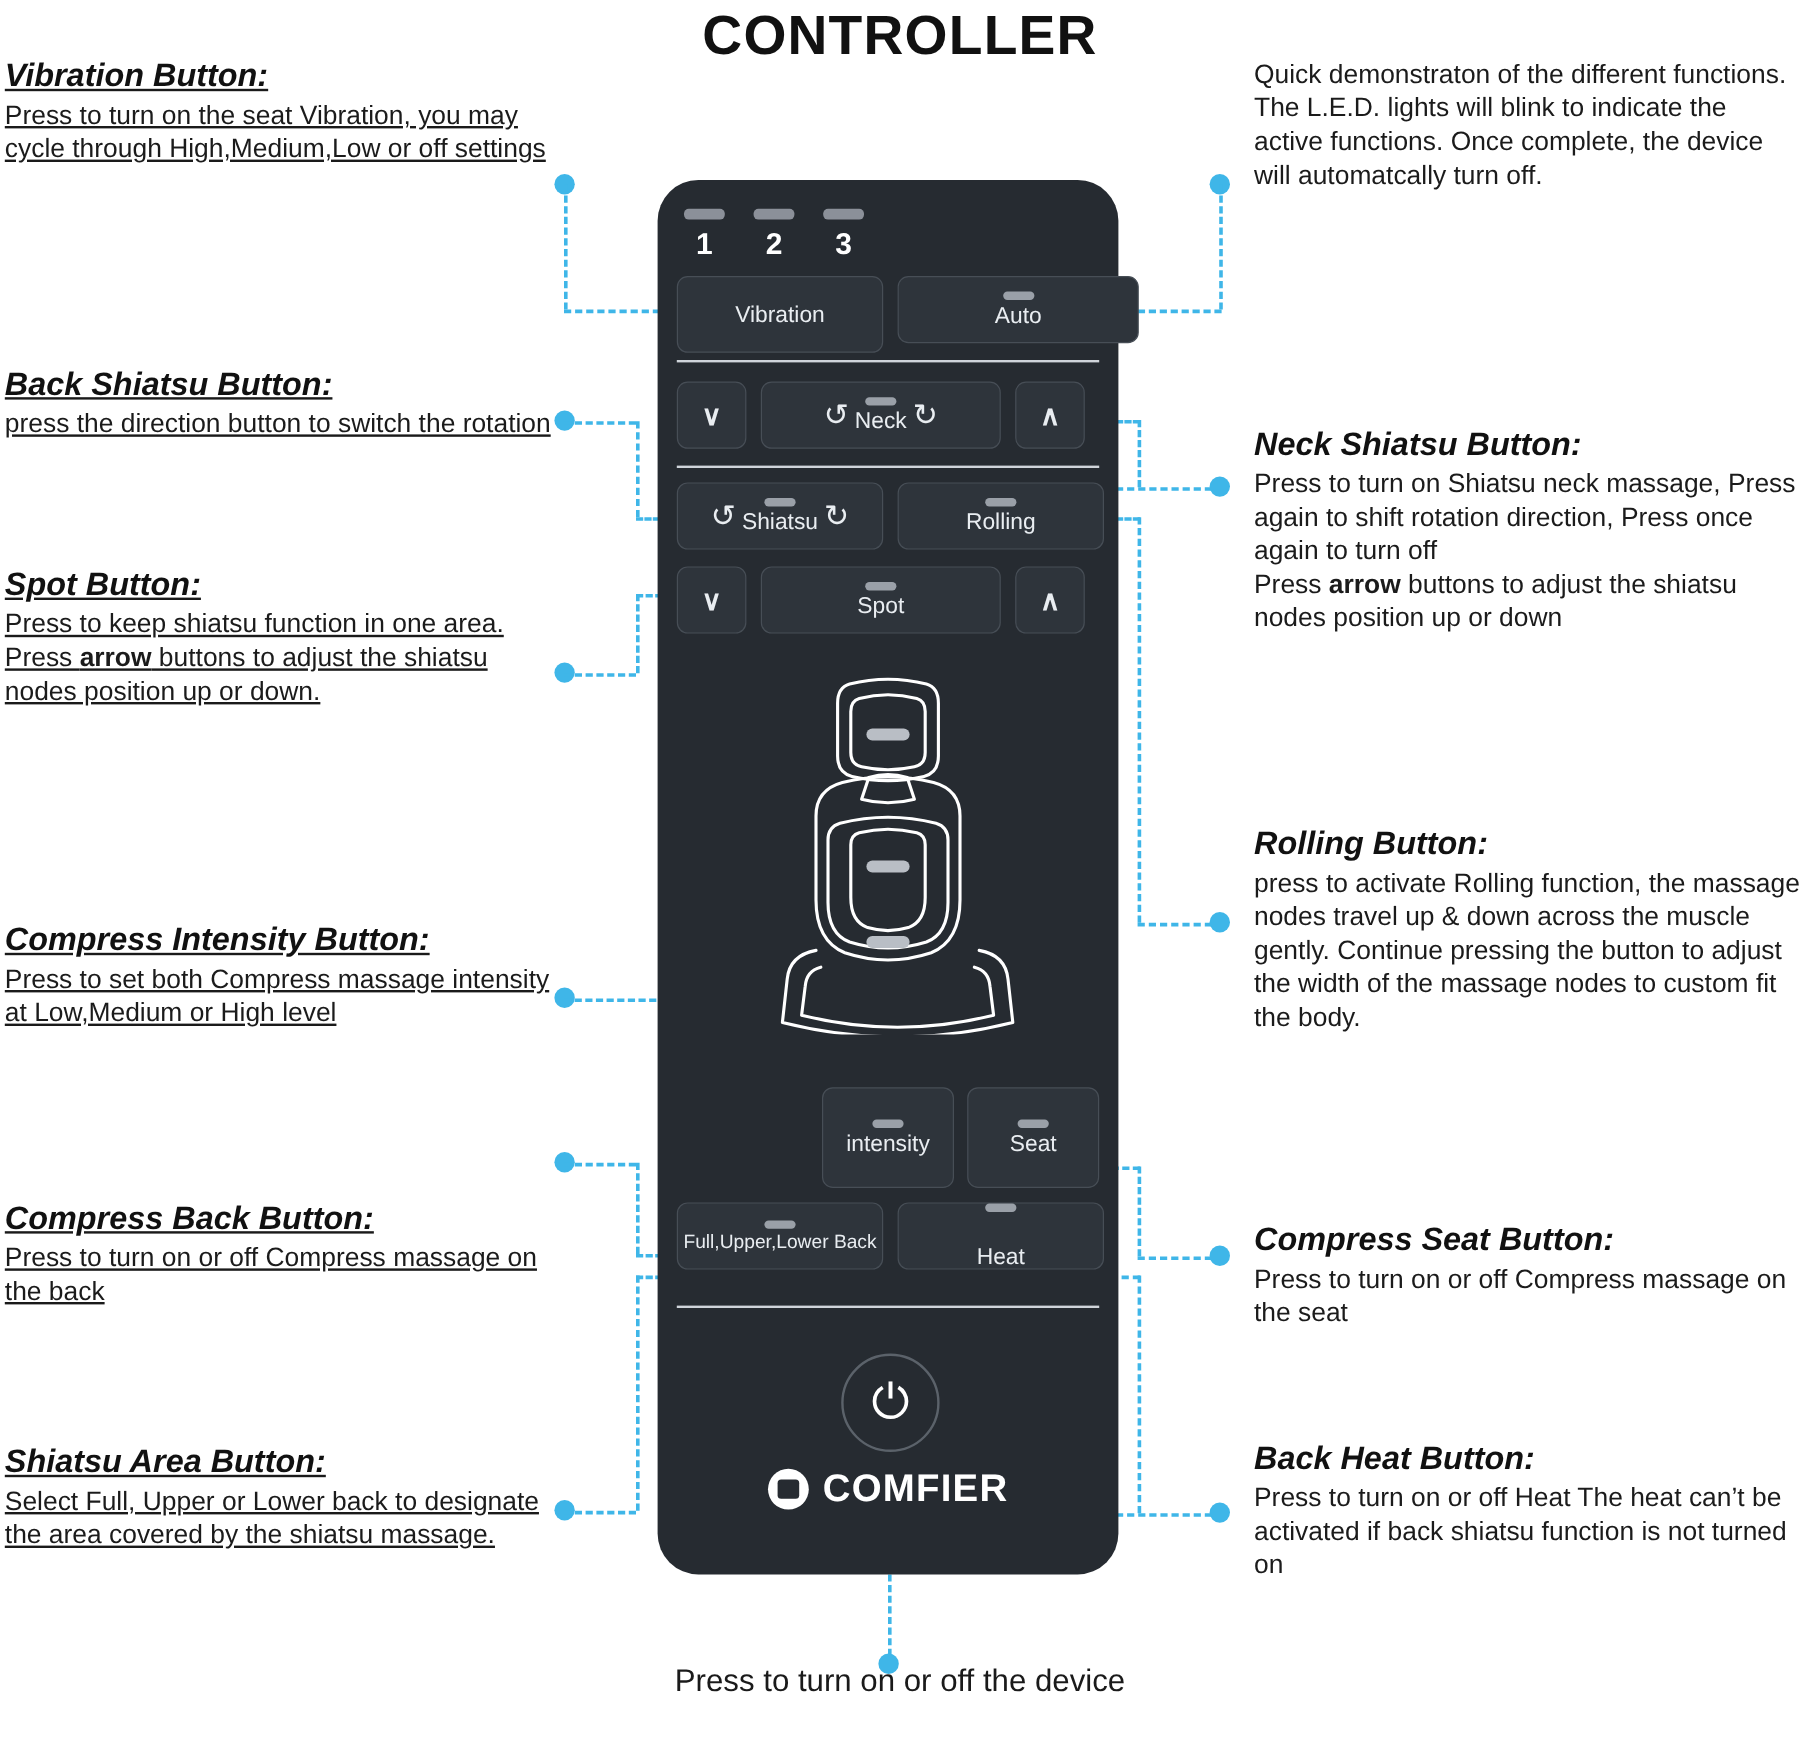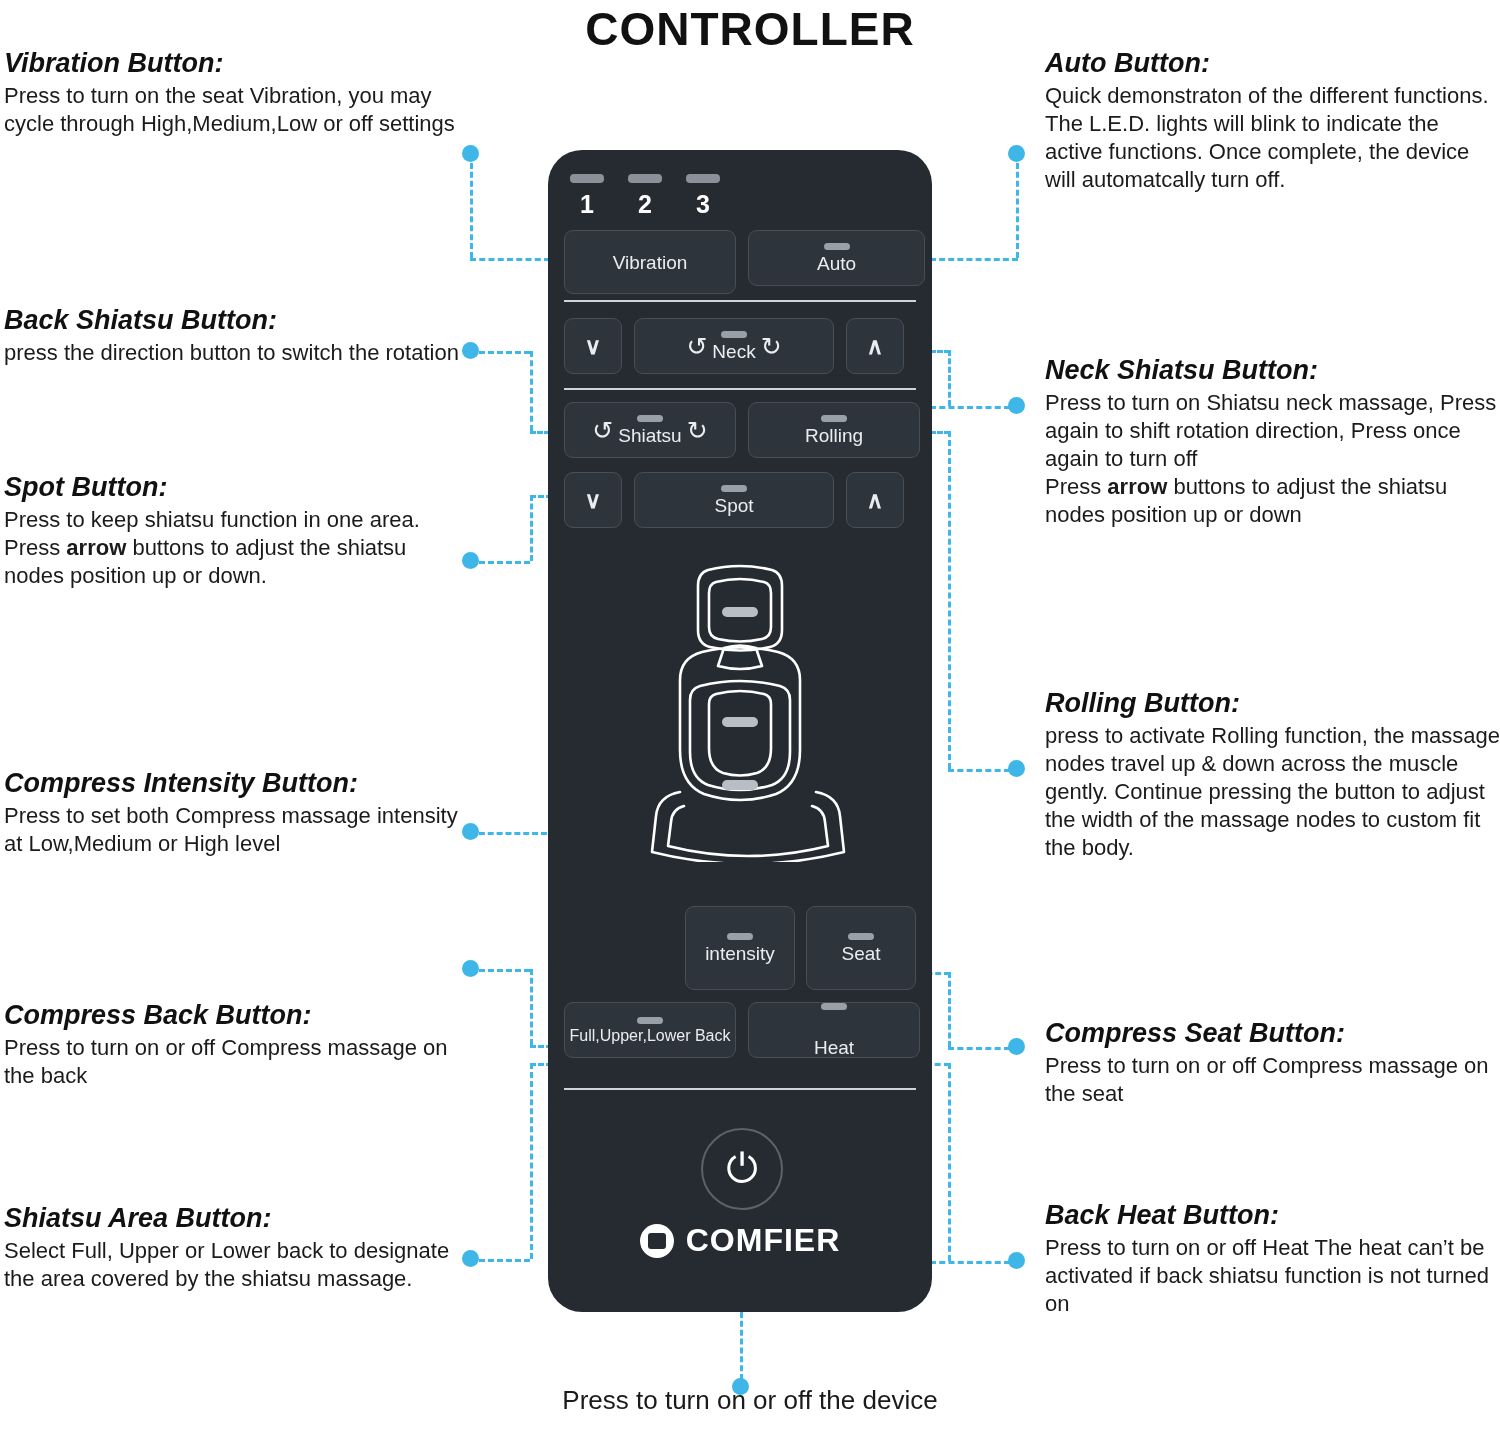--- a/index.html
+++ b/index.html
@@ -25,21 +25,21 @@
     font-weight: bold;
     letter-spacing: 1px;
     color: #111;
   }
 
   
   .ann {
     position: absolute;
     width: 455px;
   }
-  .ann.left { left: 4px; text-align: left; }
+  .ann.left { left: 4px; text-align: left; text-decoration: underline; }
   .ann.right { left: 1045px; text-align: left; }
   .ann h3 {
     margin: 0 0 2px 0;
     font-size: 27px;
     font-style: italic;
     font-weight: bold;
     color: #111;
     line-height: 1.18;
   }
   .ann p {
@@ -257,21 +257,20 @@
   <h3>Compress Back Button:</h3>
   <p>Press to turn on or off Compress massage on the back</p>
 </div>
 
 <div class="ann left" style="top:1203px;">
   <h3>Shiatsu Area Button:</h3>
   <p>Select Full, Upper or Lower back to designate the area covered by the shiatsu massage.</p>
 </div>
 
 <div class="ann right" style="top:48px;">
-  <h3>Auto Button:</h3>
   <p>Quick demonstraton of the different functions. The L.E.D. lights will blink to indicate the active functions. Once complete, the device will automatcally turn off.</p>
 </div>
 
 <div class="ann right" style="top:355px;">
   <h3>Neck Shiatsu Button:</h3>
   <p>Press to turn on Shiatsu neck massage, Press again to shift rotation direction, Press once again to turn off</p>
   <p><span>Press </span><b>arrow</b><span> buttons to adjust the shiatsu nodes position up or down</span></p>
 </div>
 
 <div class="ann right" style="top:688px;">
@@ -355,21 +354,21 @@
   </div>
   <div class="num-row">
     <span>1</span>
     <span>2</span>
     <span>3</span>
   </div>
 
   <div class="btn" style="left:16px; top:80px; width:172px; height:64px;">
     <span class="lbl">Vibration</span>
   </div>
-  <div class="btn" style="left:200px; top:80px; width:177px; height:56px;">
+  <div class="btn" style="left:200px; top:80px; width:201px; height:56px;">
     <span class="bled"></span>
     <span class="lbl">Auto</span>
   </div>
 
   <div class="divider" style="top:150px;"></div>
 
   <div class="btn arrow-btn" style="left:16px; top:168px; width:58px; height:56px;">
     <span>∨</span>
   </div>
   <div class="btn with-icons" style="left:86px; top:168px; width:200px; height:56px;">

